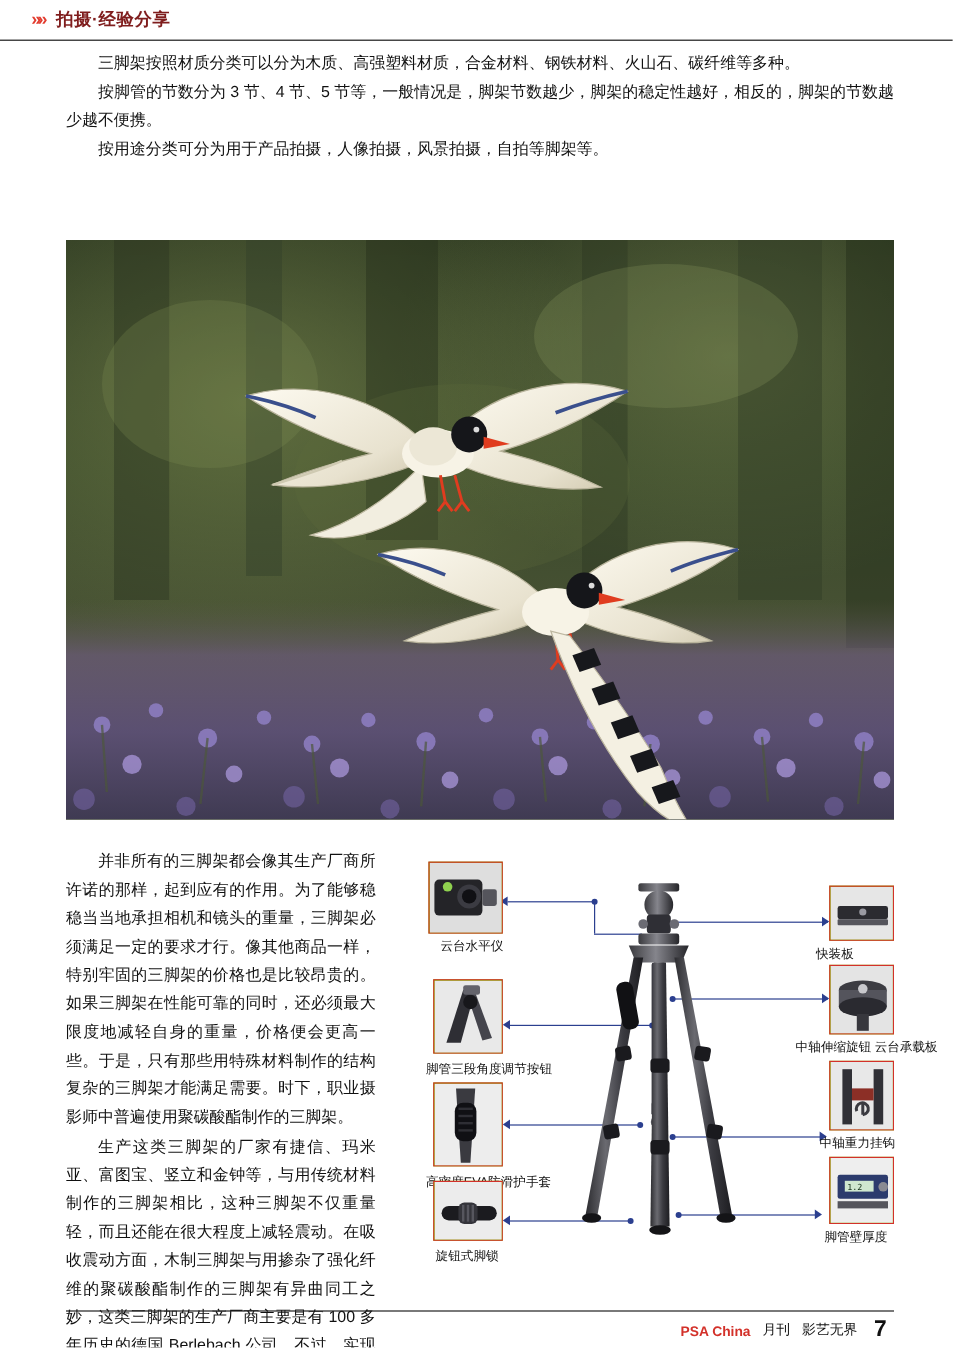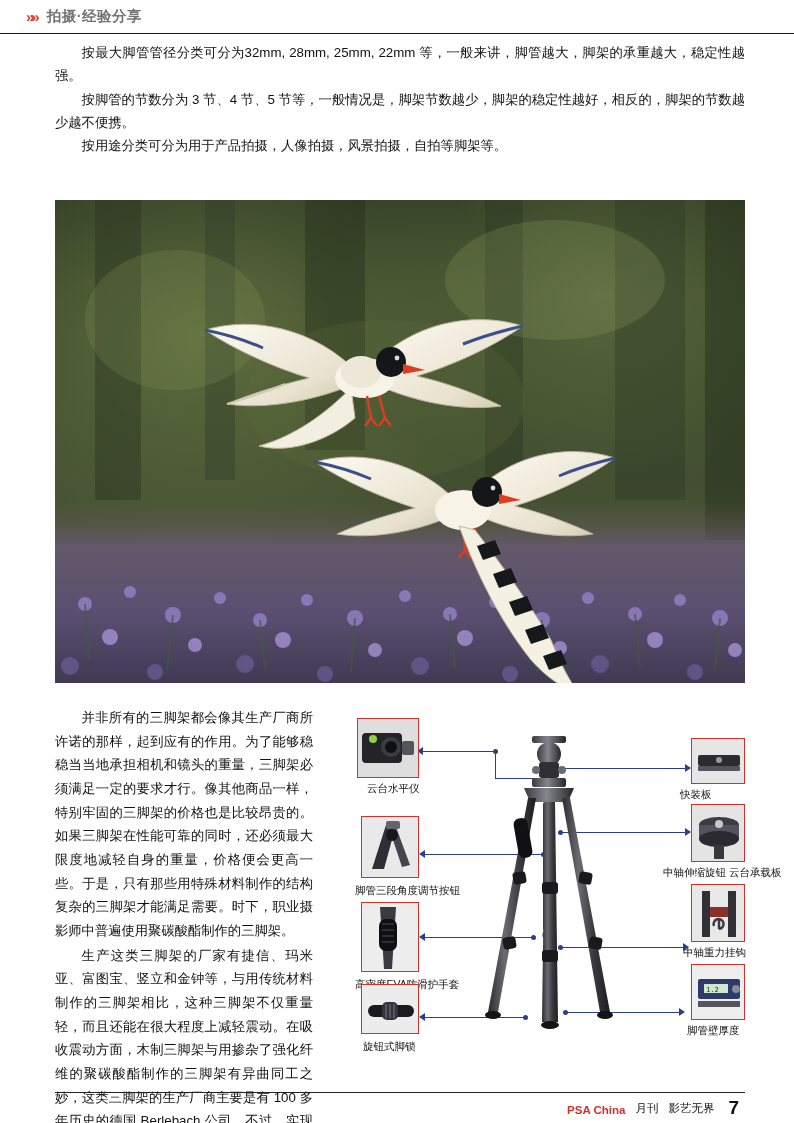--- a/index.html
+++ b/index.html
@@ -36,21 +36,21 @@
     color: #e23b2e;
     font-size: 15px;
     letter-spacing: -3px;
     margin-right: 10px;
     font-weight: bold;
     line-height: 1;
   }
   .header-title {
     font-size: 14.5px;
     font-weight: bold;
-    color: #737373;
+    color: #7f1d1d;
     letter-spacing: 0.5px;
   }
 
   
   .top-text {
     position: absolute;
     top: 42px;
     left: 55px;
     width: 690px;
     font-size: 13.3px;
@@ -198,21 +198,21 @@
 <body>
 
 <div class="page-header">
   <div class="header-inner">
     <span class="chev-icon">»»</span>
     <span class="header-title">拍摄·经验分享</span>
   </div>
 </div>
 
 <div class="top-text">
-  <p>按最大脚管管径分类可分为32mm, 28mm, 25mm, 22mm 等，一般来讲，脚管越大，脚架的承重越大，稳定性越强。</p>
+  <p>三脚架按照材质分类可以分为木质、高强塑料材质，合金材料、钢铁材料、火山石、碳纤维等多种。</p>
   <p>按脚管的节数分为 3 节、4 节、5 节等，一般情况是，脚架节数越少，脚架的稳定性越好，相反的，脚架的节数越少越不便携。</p>
   <p>按用途分类可分为用于产品拍摄，人像拍摄，风景拍摄，自拍等脚架等。</p>
 </div>
 
 <div class="hero-photo">
   <svg class="hero-svg" width="690" height="483" viewBox="0 0 690 483" xmlns="http://www.w3.org/2000/svg">
     <defs>
       <linearGradient id="bgGrad" x1="0" y1="0" x2="0" y2="1">
         <stop offset="0%" stop-color="#2e3a22"></stop>
         <stop offset="40%" stop-color="#3b4a2b"></stop>

